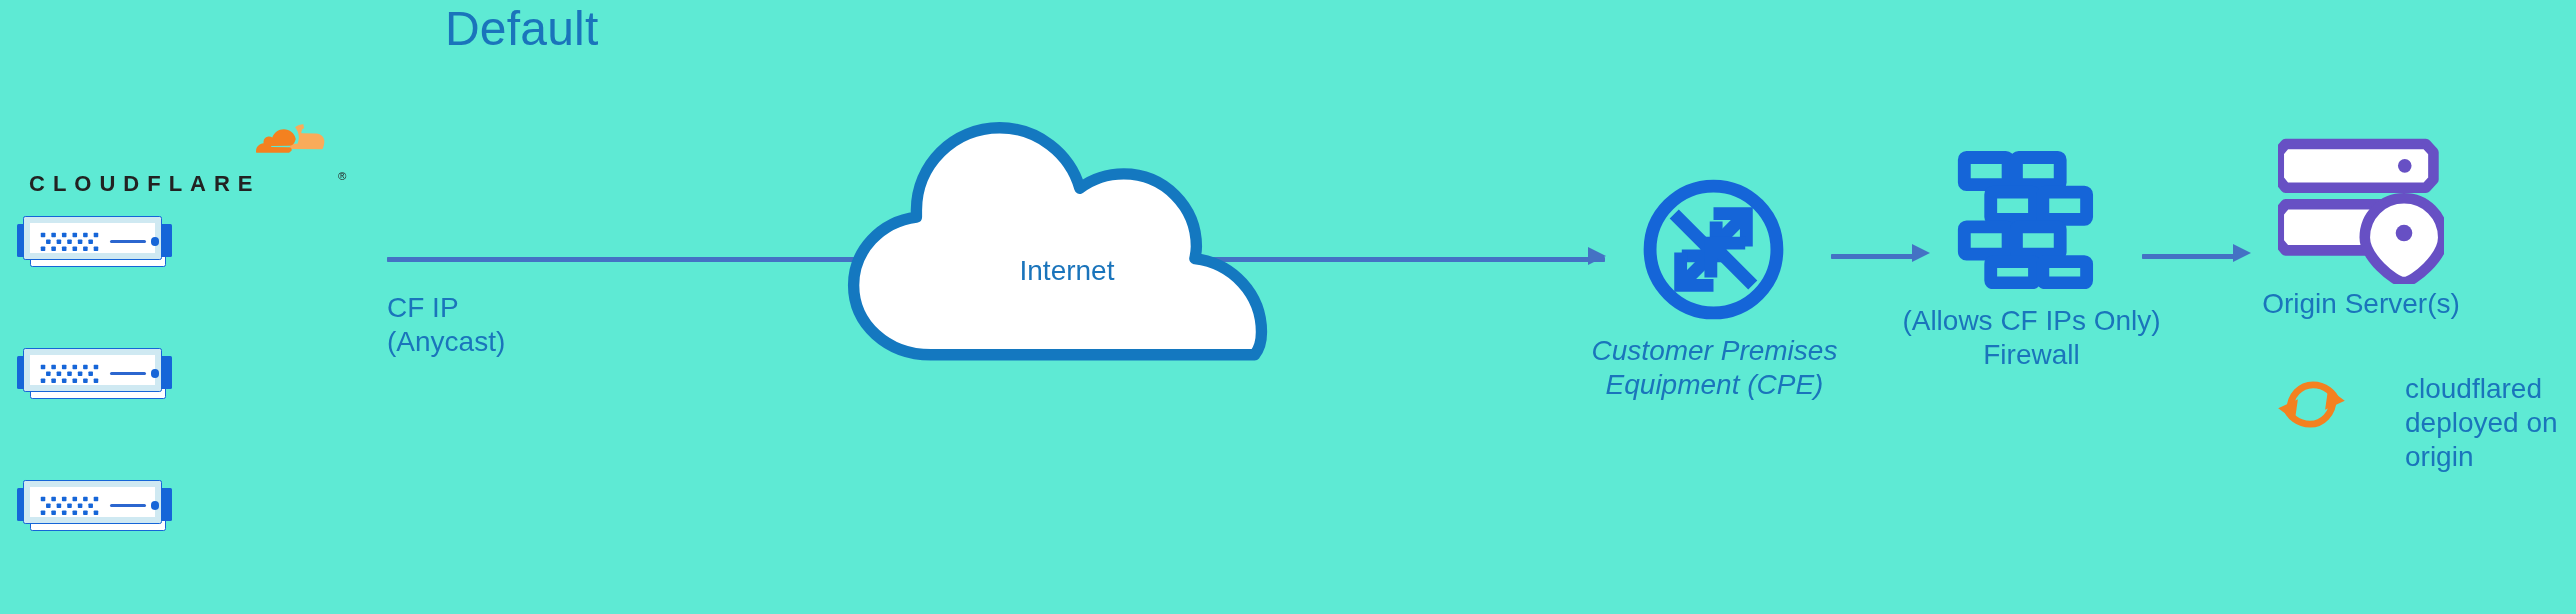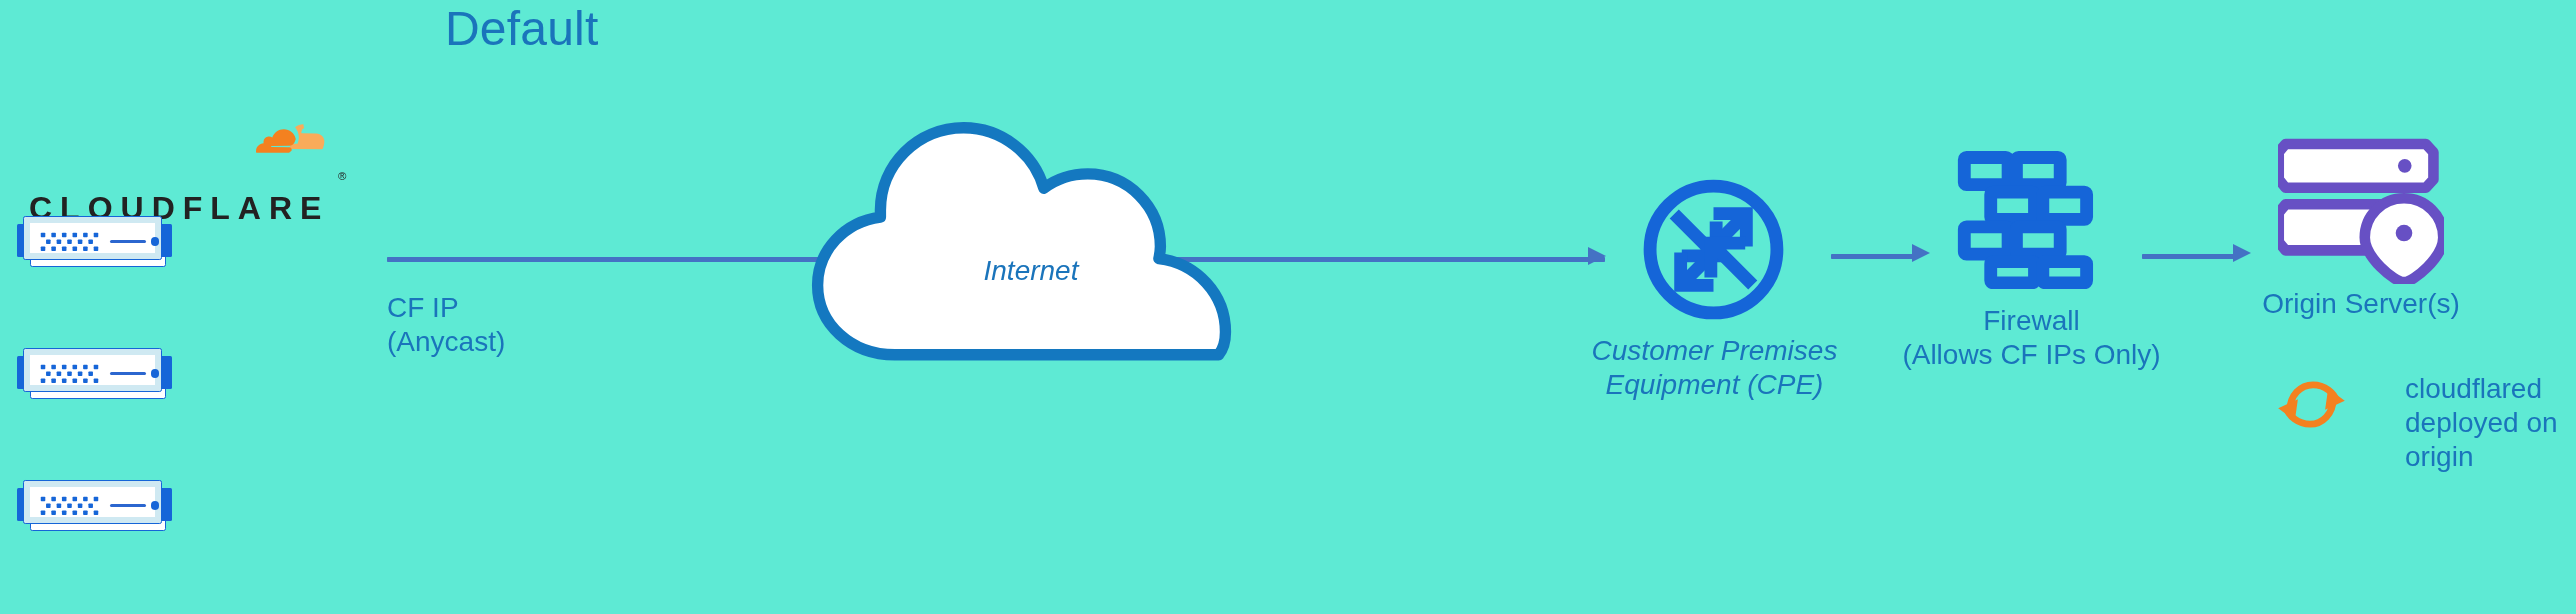--- a/index.html
+++ b/index.html
@@ -35,22 +35,22 @@
   
   #cloudflare-logo {
     left: 29px;
     top: 114px;
     width: 318px;
     height: 97px;
   }
   #cloudflare-wordmark {
     position: absolute;
     left: 0px;
-    top: 76px;
-    font-size: 32px;
+    top: 57px;
+    font-size: 22px;
     font-weight: 700;
     letter-spacing: 8px;
     color: #222222;
     white-space: nowrap;
     font-family: "Liberation Sans", sans-serif;
   }
   #cloudflare-registered {
     position: absolute;
     left: 309px;
     top: 56px;
@@ -141,21 +141,21 @@
     border-radius: 0.8px;
   }
   .flow-head {
     width: 0; height: 0;
     border-top: 9.8px solid transparent;
     border-bottom: 9.8px solid transparent;
     border-left: 18px solid #4472c4;
   }
 
   
-  #internet-cloud { left: 804px; top: 114px; width: 454px; height: 250px; font-style: italic; }
+  #internet-cloud { left: 840px; top: 114px; width: 454px; height: 250px; }
   #internet-label {
     position: absolute;
     left: 0; right: 0;
     top: 141px;
     text-align: center;
     font-size: 28px;
     color: #1a74bb;
   }
 
   
@@ -365,22 +365,22 @@
         <rect x="80" y="11" width="58" height="36" rx="3"></rect>
         <rect x="46" y="57" width="58" height="36" rx="3"></rect>
         <rect x="115" y="57" width="58" height="36" rx="3"></rect>
         <rect x="11" y="103" width="58" height="36" rx="3"></rect>
         <rect x="80" y="103" width="58" height="36" rx="3"></rect>
         <rect x="46" y="149" width="58" height="28" rx="3"></rect>
         <rect x="115" y="149" width="58" height="28" rx="3"></rect>
       </g>
     </svg>
     <div class="node-label" style="position:absolute;left:-87px;top:160px;width:333px;">
+      <div>(Allows CF IPs Only)</div>
       <div>Firewall</div>
-      <div>(Allows CF IPs Only)</div>
     </div>
   </div>
 
   <div class="abs flow-line" style="left:2142px;top:254px;width:95px;"></div>
   <div class="abs flow-head" style="left:2233px;top:244px;"></div>
 
   <div class="abs" style="left:2278px;top:136px;width:174px;height:250px;">
     <svg width="166" height="148" viewBox="0 0 220 195" style="position:absolute;left:0px;top:0px;">
 
       <path d="M10 10 L196 10 L206 21 L206 57 L196 68 L10 68 L1 57 L1 21 Z" fill="#ffffff" stroke="#6750c4" stroke-width="14" stroke-linejoin="round"></path>

